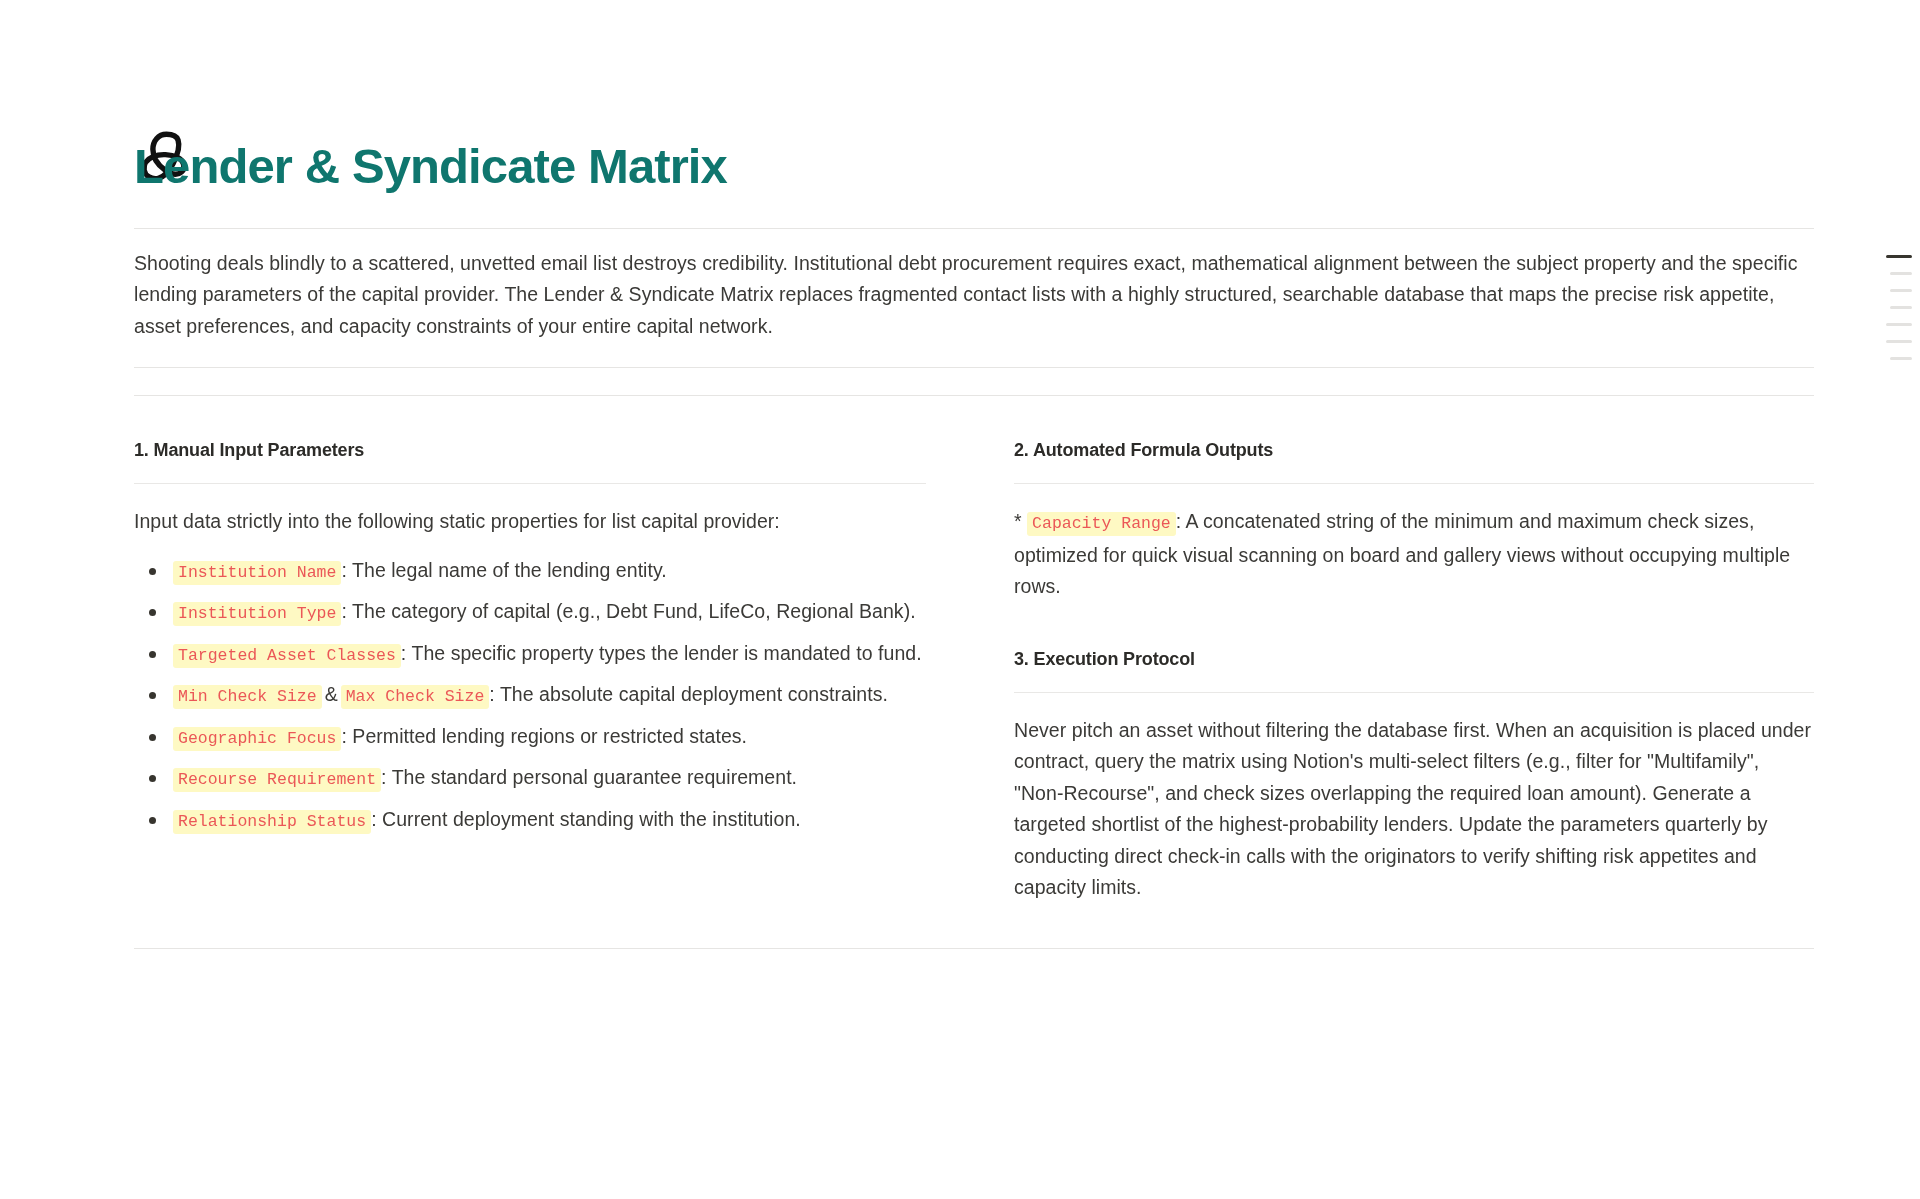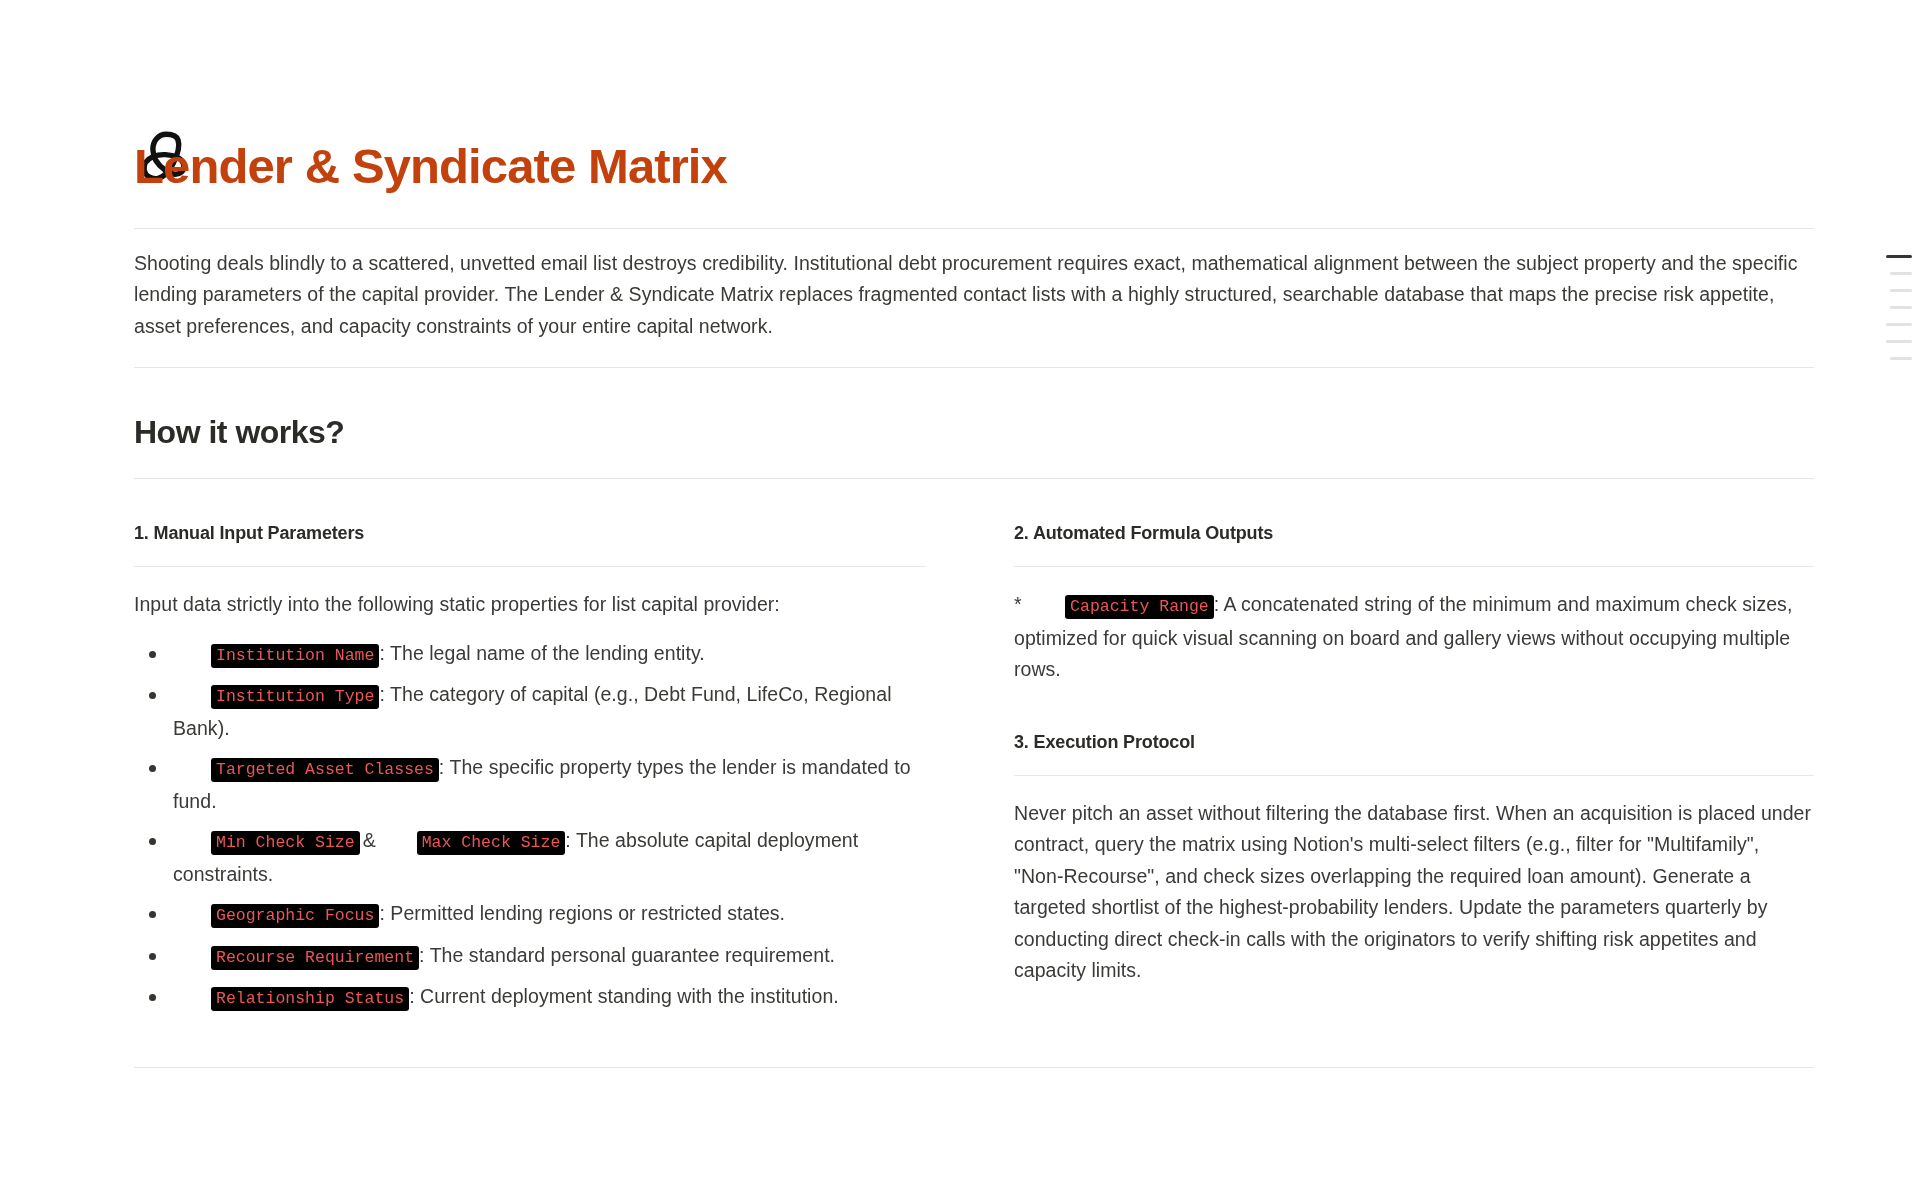--- a/index.html
+++ b/index.html
@@ -42,21 +42,21 @@
     width: 62px;
     height: 62px;
   }
 
   
   .page-title {
     font-size: 49px;
     line-height: 1.1;
     font-weight: bold;
     letter-spacing: -0.9px;
-    color: #c2410c;
+    color: #0f766e;
     margin: 0;
     padding-top: 14px;
   }
 
   .rule {
     border: 0;
     border-top: 1px solid #e6e5e3;
     margin: 0;
     width: 1680px;
   }
@@ -143,26 +143,25 @@
     width: 7px;
     height: 7px;
     border-radius: 50%;
     background: #37352f;
   }
 
   code.chip {
     font-family: "Liberation Mono", "DejaVu Sans Mono", monospace;
     font-size: 16.5px;
     color: #eb5757;
-    background: #000000;
+    background: #fef9c3;
     border-radius: 3px;
     padding: 2px 5px 3px 5px;
     letter-spacing: 0;
     white-space: nowrap;
-    margin-left: 38px;
   }
 
   .amp { padding: 0 3px; }
 
   .star { color: #3b3a37; }
 
   .col-right .body-text.first { padding-top: 22px; }
   .sub-title.second { padding-top: 46px; }
 
   
@@ -203,21 +202,20 @@
         </g>
       </svg>
     </div>
 
     <h1 class="page-title">Lender &amp; Syndicate Matrix</h1>
     <hr class="rule rule-title">
 
     <p class="intro">Shooting deals blindly to a scattered, unvetted email list destroys credibility. Institutional debt procurement requires exact, mathematical alignment between the subject property and the specific lending parameters of the capital provider. The Lender &amp; Syndicate Matrix replaces fragmented contact lists with a highly structured, searchable database that maps the precise risk appetite, asset preferences, and capacity constraints of your entire capital network.</p>
     <hr class="rule rule-intro">
 
-    <h2 class="section-title">How it works?</h2>
     <hr class="rule rule-how">
 
     <div class="columns">
 
       <div class="col-left">
         <h3 class="sub-title">1. Manual Input Parameters</h3>
         <hr class="sub-rule sub-rule-narrow">
         <p class="body-text">Input data strictly into the following static properties for list capital provider:</p>
 
         <ul class="bullets">

